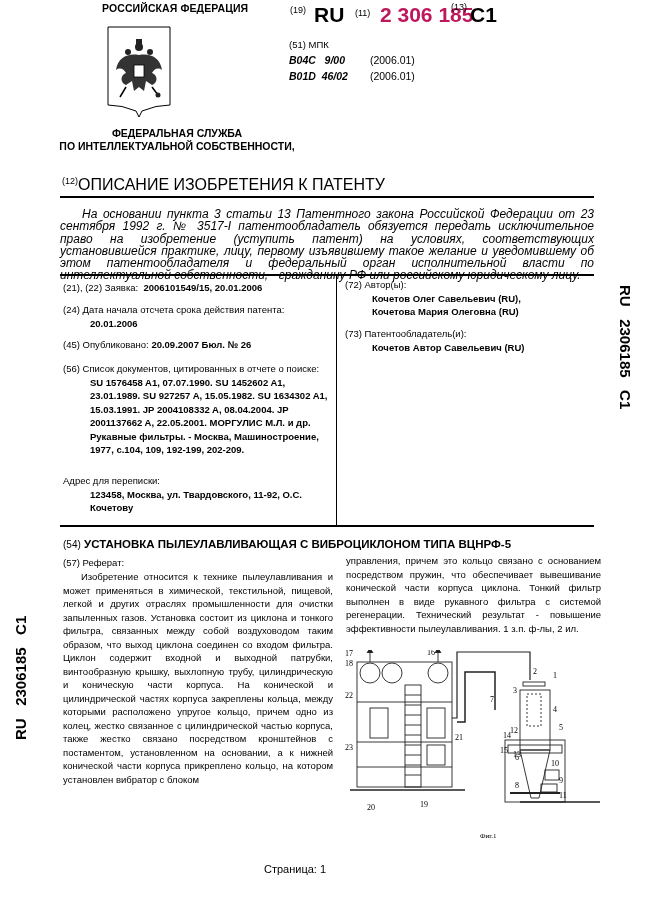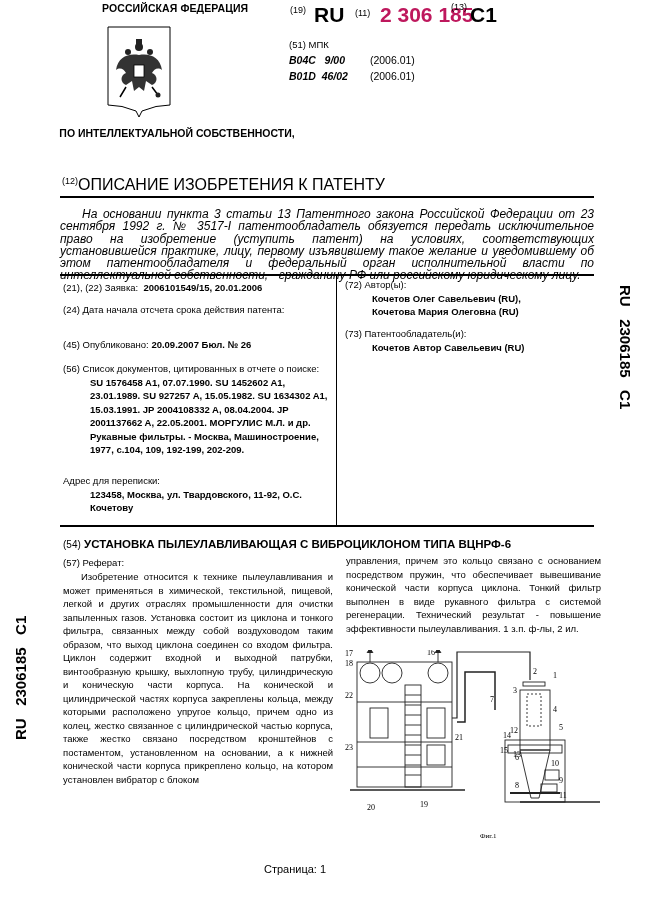--- a/index.html
+++ b/index.html
@@ -55,20 +55,21 @@
     <circle cx="22" cy="27" r="3"></circle>
     <circle cx="44" cy="27" r="3"></circle>
     <path d="M33 30 C22 28 12 32 10 45 C14 42 18 44 20 48 C14 50 14 58 20 60 L26 56 L28 66 L33 62 L38 66 L40 56 L46 60 C52 58 52 50 46 48 C48 44 52 42 56 45 C54 32 44 28 33 30 Z" fill="#333"></path>
     <rect x="28" y="40" width="10" height="12" fill="#fff" stroke="#000" stroke-width="0.8"></rect>
     <path d="M20 62 L14 72 M46 62 L52 70" stroke="#000" stroke-width="1.5"></path>
     <circle cx="52" cy="70" r="2.5"></circle>
   </g>
 </svg>
 
 <div class="abs agency">
+  <div>ФЕДЕРАЛЬНАЯ СЛУЖБА</div>
   <div>ПО ИНТЕЛЛЕКТУАЛЬНОЙ СОБСТВЕННОСТИ,</div>
 </div>
 
 <span class="abs sup19">(19)</span>
 <span class="abs big ru">RU</span>
 <span class="abs sup11">(11)</span>
 <span class="abs big num">2 306 185</span>
 <span class="abs sup13">(13)</span>
 <span class="abs big c1">C1</span>
 
@@ -91,20 +92,21 @@
 
 <div class="abs rule-thick" style="top:274px;height:1.5px"></div>
 <div class="abs vdiv"></div>
 
 <div class="abs field lcol" style="top:281px">
   <span>(21), (22) Заявка:</span>&nbsp;
   <b>2006101549/15,  20.01.2006</b>
 </div>
 <div class="abs field lcol" style="top:303px">
   <div>(24)  Дата начала отсчета срока действия патента:</div>
+  <div class="indent"><b>20.01.2006</b></div>
 </div>
 <div class="abs field lcol" style="top:338px">
   <span>(45)  Опубликовано:</span>
   <b>20.09.2007 Бюл. № 26</b>
 </div>
 <div class="abs field lcol" style="top:362px;width:268px">
   <div style="padding-left:27px;text-indent:-27px">
     <span>(56)  Список документов, цитированных в отчете о поиске:</span>
     <b>SU 1576458 A1, 07.07.1990. SU 1452602 A1, 23.01.1989. SU 927257 A, 15.05.1982. SU 1634302 A1, 15.03.1991. JP 2004108332 A, 08.04.2004. JP 2001137662 A, 22.05.2001. МОРГУЛИС М.Л. и др. Рукавные фильтры. - Москва, Машиностроение, 1977, с.104, 109, 192-199, 202-209.</b>
   </div>
@@ -124,21 +126,21 @@
   <div class="indent"><b>Кочетов Автор Савельевич (RU)</b></div>
 </div>
 
 <div class="abs rule-thick" style="top:525px"></div>
 
 <div class="abs vert vert-right">RU   2306185   C1</div>
 <div class="abs vert vert-left">RU   2306185   C1</div>
 
 <div class="abs title54">
   <span class="n">(54)</span>
-  <span>УСТАНОВКА ПЫЛЕУЛАВЛИВАЮЩАЯ С ВИБРОЦИКЛОНОМ ТИПА ВЦНРФ-6</span>
+  <span>УСТАНОВКА ПЫЛЕУЛАВЛИВАЮЩАЯ С ВИБРОЦИКЛОНОМ ТИПА ВЦНРФ-5</span>
 </div>
 <div class="abs abstract-label">(57)  Реферат:</div>
 <div class="abs abs-col abs-left">Изобретение относится к технике пылеулавливания и может применяться в химической, текстильной, пищевой, легкой и других отраслях промышленности для очистки запыленных газов. Установка состоит из циклона и тонкого фильтра, связанных между собой воздуховодом таким образом, что выход циклона соединен со входом фильтра. Циклон содержит входной и выходной патрубки, винтообразную крышку, выхлопную трубу, цилиндрическую и коническую части корпуса. На конической и цилиндрической частях корпуса закреплены кольца, между которыми расположено упругое кольцо, причем одно из колец, жестко связанное с цилиндрической частью корпуса, также жестко связано посредством кронштейнов с постаментом, установленном на основании, а к нижней конической части корпуса прикреплено кольцо, на котором установлен вибратор с блоком</div>
 <div class="abs abs-col abs-right">управления, причем это кольцо связано с основанием посредством пружин, что обеспечивает вывешивание конической части корпуса циклона. Тонкий фильтр выполнен в виде рукавного фильтра с системой регенерации. Технический результат - повышение эффективности пылеулавливания. 1 з.п. ф-лы, 2 ил.</div>
 
 <svg class="abs figure" viewBox="0 0 268 190" font-family="Liberation Serif, serif" font-size="8">
   <g stroke="#222" fill="none" stroke-width="0.9">
 
     <rect x="12" y="12" width="95" height="125"></rect>
     <line x1="12" y1="52" x2="107" y2="52"></line>

